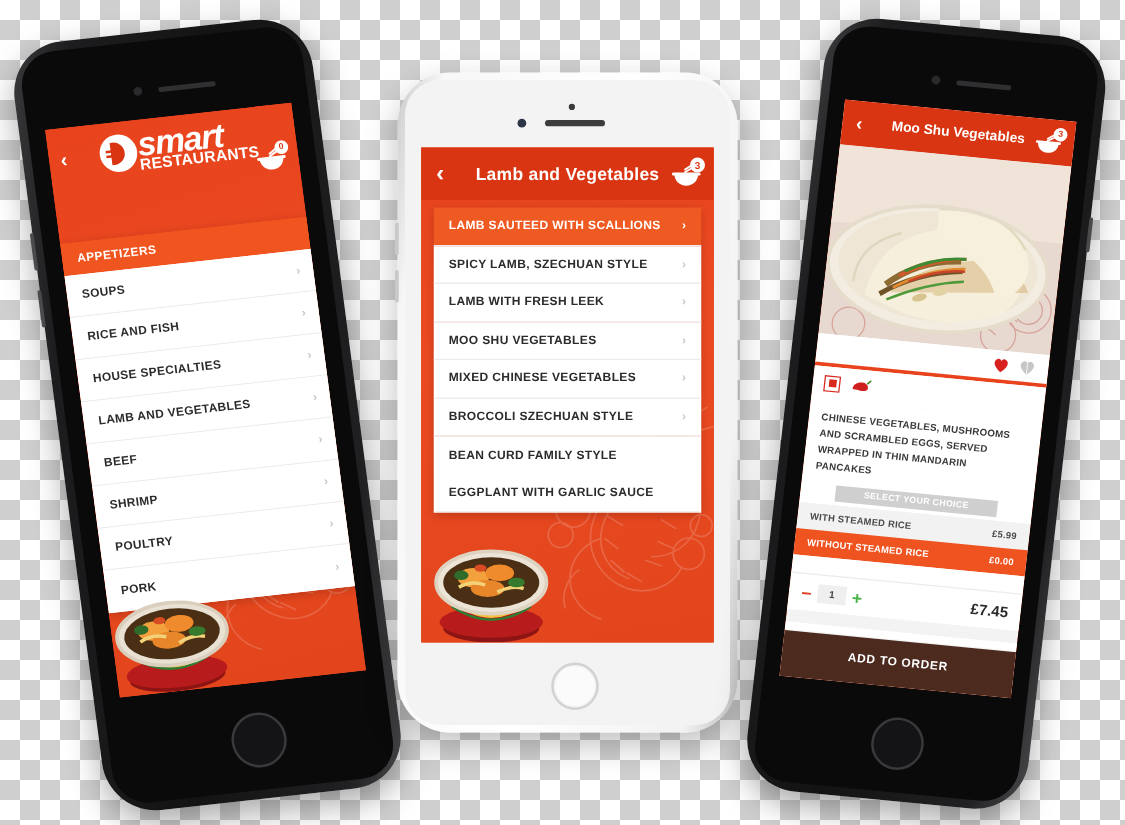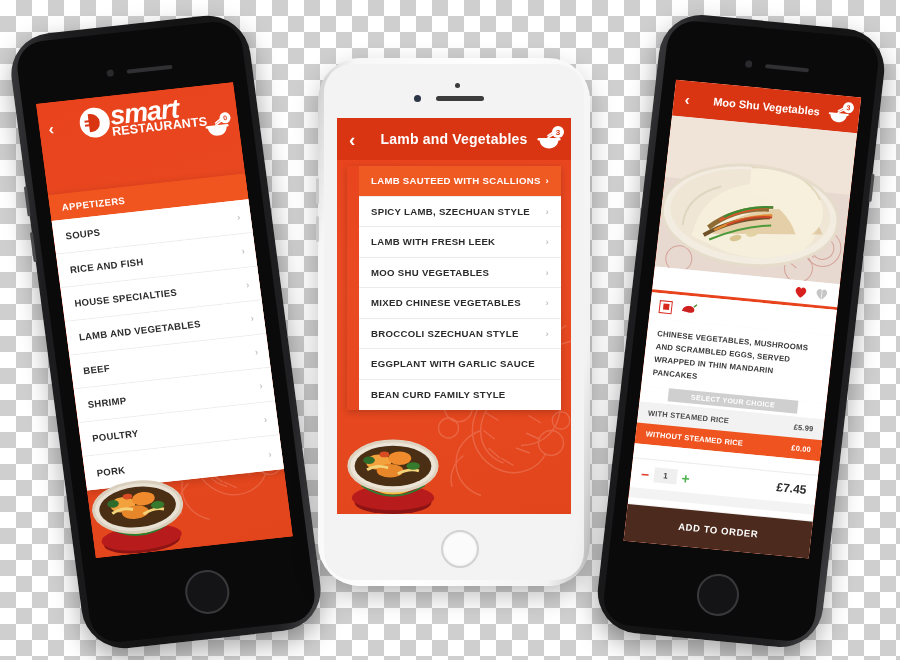--- a/index.html
+++ b/index.html
@@ -187,21 +187,20 @@
 
   #phone2 .topbar { height: 42px; }
   #phone2 .screen-title {
     position: absolute; left: 0; right: 0; text-align: center;
     color: #fff; font-size: 14px; font-weight: 700; letter-spacing: .2px;
     pointer-events: none;
   }
   #phone2 .list-card {
     position: absolute; left: 10px; right: 10px; top: 48px;
     box-shadow: 0 2px 7px rgba(0,0,0,.2);
-    padding-left: 12px;
   }
   #phone2 .row { height: 30.5px; padding: 0 12px; font-size: 9.6px; }
   #phone2 .food-photo {
     position: absolute; left: 0px; bottom: 0; width: 112px; height: 96px;
   }
 
   
   #phone3 {
     left: 628px; top: 20px; width: 226px; height: 622px;
     transform: rotate(6.5deg) skewY(-1deg);
@@ -465,26 +464,26 @@
                 <span class="chev">›</span>
               </div>
               <div class="row">
                 <span>MIXED CHINESE VEGETABLES</span>
                 <span class="chev">›</span>
               </div>
               <div class="row">
                 <span>BROCCOLI SZECHUAN STYLE</span>
                 <span class="chev">›</span>
               </div>
+              <div class="row" style="border-bottom:none">
+                <span>BEAN CURD FAMILY STYLE</span>
+                <span class="chev"></span>
+              </div>
               <div class="row">
                 <span>EGGPLANT WITH GARLIC SAUCE</span>
-                <span class="chev"></span>
-              </div>
-              <div class="row" style="border-bottom:none">
-                <span>BEAN CURD FAMILY STYLE</span>
                 <span class="chev"></span>
               </div>
             </div>
 
             <svg class="food-photo" viewBox="0 0 110 100">
               <defs>
                 <clipPath id="c2">
                     <ellipse cx="55" cy="50" rx="46" ry="26"></ellipse>
                   </clipPath>
               </defs>

